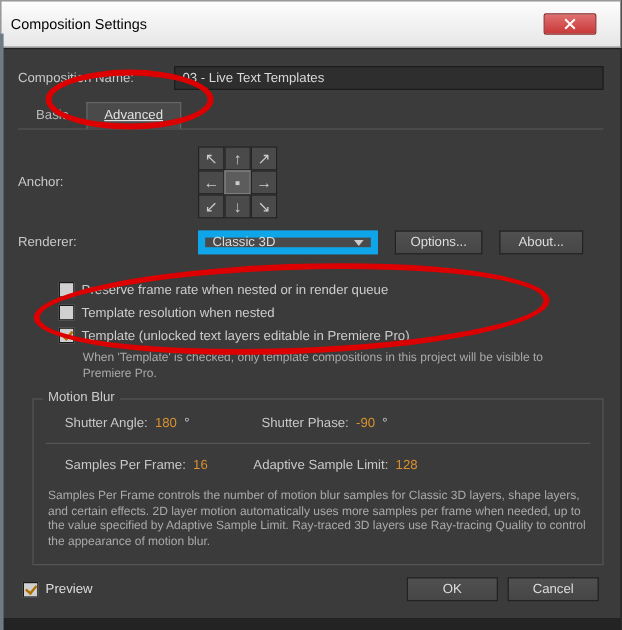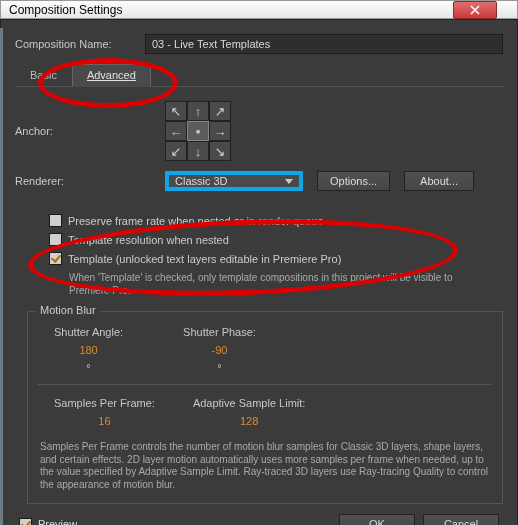--- a/index.html
+++ b/index.html
@@ -1,49 +1,49 @@
 <!DOCTYPE html>
 <html><head>
 <meta charset="utf-8">
 <style>
   * { box-sizing: border-box; margin: 0; padding: 0; font-family: "Segoe UI", Tahoma, sans-serif; font-size: 11px; }
   body { background: #232323; width: 518px; height: 525px; position: relative; }
   
-  .titlebar { background: linear-gradient(#fdfdfd, #e6e6e6); border: 1px solid #999; height: 19px; display: flex; align-items: center; padding: 0 20px 0 8px; }
+  .titlebar { background: linear-gradient(#fdfdfd, #e6e6e6); border: 1px solid #999; height: 40px; display: flex; align-items: center; padding: 0 20px 0 8px; }
   .titlebar-text { color: #000; flex: 1; font-size: 12px; }
   .close-btn { width: 44px; height: 18px; background: linear-gradient(#e07070, #c83838); border: 1px solid #8a2a2a; border-radius: 2px; display: flex; align-items: center; justify-content: center; cursor: pointer; }
   .close-btn svg { width: 10px; height: 10px; }
 
   .window-body { background: #3b3b3b; border: 1px solid #222; padding: 14px 14px 10px 14px; }
 
   .row { display: flex; align-items: center; margin-bottom: 10px; }
   .label-r { color: #c8c8c8; text-align: left; width: 130px; padding-right: 8px; }
   .text-input { background: #2e2e2e; border: 1px solid #1c1c1c; color: #d8d8d8; height: 20px; padding: 0 6px; flex: 1; }
 
   .tabs { display: flex; border-bottom: 1px solid #555; margin-bottom: 14px; }
   .tab { padding: 4px 14px; color: #bbb; background: transparent; border: 1px solid transparent; cursor: pointer; }
   .tab.active { background: #4a4a4a; border: 1px solid #666; border-bottom: 1px solid #4a4a4a; margin-bottom: -1px; color: #e0e0e0; text-decoration: underline; }
 
   .anchor-grid { display: grid; grid-template-columns: repeat(3, 22px); grid-template-rows: repeat(3, 20px); gap: 0; }
   .anchor-btn { background: #4a4a4a; border: 1px solid #222; display: flex; align-items: center; justify-content: center; cursor: pointer; color: #ccc; font-size: 13px; }
   .anchor-btn.sel { background: #5c5c5c; border: 1px solid #888; }
 
-  .select { background: #4a4a4a; border: 4px solid #0ea5e9; color: #ddd; height: 20px; padding: 0 6px; width: 138px; display: flex; align-items: center; justify-content: space-between; cursor: pointer; }
+  .select { background: #4a4a4a; border: 6px solid #0ea5e9; color: #ddd; height: 20px; padding: 0 6px; width: 150px; display: flex; align-items: center; justify-content: space-between; cursor: pointer; }
   .caret { width: 0; height: 0; border-left: 4px solid transparent; border-right: 4px solid transparent; border-top: 5px solid #ccc; }
   .btn { background: linear-gradient(#505050,#464646); border: 1px solid #222; color: #ddd; height: 20px; padding: 0 12px; cursor: pointer; min-width: 70px; text-align: center; display: inline-flex; align-items: center; justify-content: center; }
 
   .check-row { display: flex; align-items: flex-end; padding: 3px 0 3px 34px; color: #ccc; }
   .chk { width: 13px; height: 13px; border: 1px solid #1a1a1a; background: #d0d0d0; margin-right: 6px; display: inline-flex; align-items: center; justify-content: center; cursor: pointer; }
   .chk.checked::after { content: ""; width: 4px; height: 7px; border-right: 2px solid #b07000; border-bottom: 2px solid #b07000; transform: rotate(40deg); margin-top: -2px; }
   .help { color: #aaa; font-size: 10px; padding: 4px 36px 8px 54px; line-height: 1.25; }
 
   .group { border: 1px solid #555; padding: 12px 10px 10px 10px; margin: 6px 0 0 12px; position: relative; }
   .group-title { color: #ccc; position: absolute; top: -8px; left: 8px; background: #3b3b3b; padding: 0 4px; }
   .grid2 { display: flex; gap: 60px; padding: 2px 0 6px 16px;}
-  .field { display: flex; align-items: center; gap: 6px; color: #c8c8c8; flex-direction: column; }
+  .field { display: flex; align-items: center; gap: 6px; color: #c8c8c8; }
   .link-val { color: #d89030; cursor: pointer; }
 
   .footer { display: flex; align-items: center; padding: 10px 4px 4px 4px; }
   .footer .chk { background:#d0d0d0;}
   .spacer { flex: 1; }
   .footer .btn { min-width: 76px; margin-left: 8px; }
 
   .anno-ellipse { position: absolute; border: 5px solid #d00; border-radius: 50%; pointer-events: none; }
   .anno1 { left: 38px; top: 58px; width: 140px; height: 50px; }
   .anno2 { left: 28px; top: 220px; width: 430px; height: 75px; transform: rotate(-2deg); }

